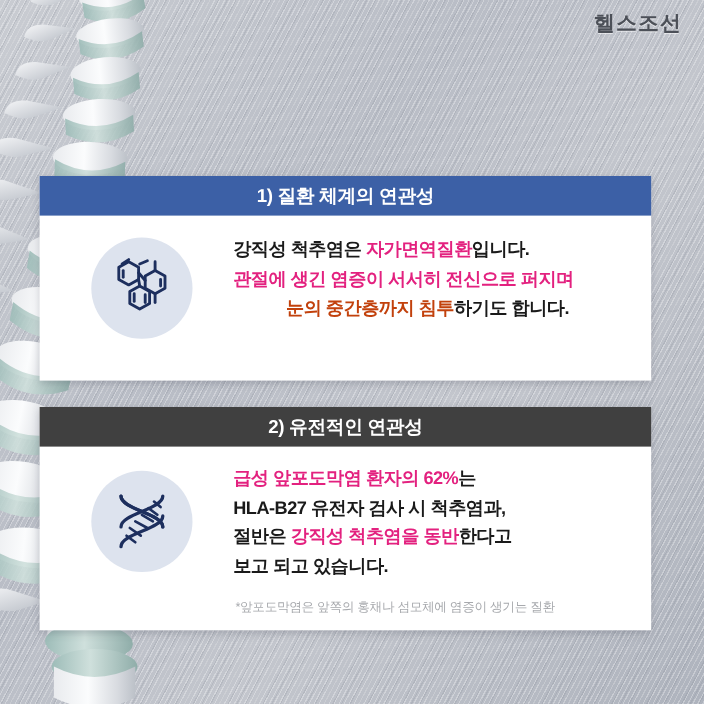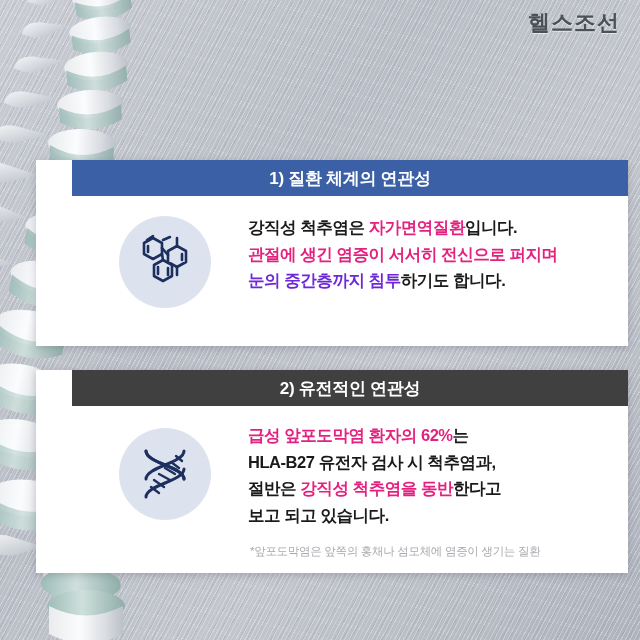--- a/index.html
+++ b/index.html
@@ -44,21 +44,21 @@
     width: 220px;
     height: 668px;
     pointer-events: none;
   }
 
   
   .logo {
     position: absolute;
     right: 20px;
     top: 8px;
-    font-size: 22px;
+    font-size: 19px;
     font-weight: bold;
     letter-spacing: 1px;
     color: #4c5058;
     text-shadow: 0 1px 0 rgba(255,255,255,0.55);
   }
 
   
   .title {
     position: absolute;
     left: 152px;
@@ -72,21 +72,20 @@
   }
   .title .tline { display: block; }
 
   
   .card {
     position: absolute;
     left: 36px;
     width: 556px;
     background: #ffffff;
     box-shadow: 0 2px 7px rgba(60,66,80,0.26);
-    padding-left: 36px;
   }
   #card-1 { top: 160px; height: 186px; }
   #card-2 { top: 370px; height: 203px; }
 
   .card-header {
     height: 36px;
     background: #3c60a6;
     display: flex;
     align-items: center;
     justify-content: center;
@@ -266,21 +265,21 @@
             <line x1="16" y1="17" x2="16" y2="23"></line>
             <line x1="26" y1="38" x2="26" y2="45"></line>
             <line x1="36" y1="39" x2="36" y2="46"></line>
             <line x1="50" y1="25" x2="50" y2="31"></line>
           </g>
         </svg>
       </div>
       <div class="body-text">
           <span class="line"><span>강직성 척추염은 </span><span class="hl" style="color: rgb(227, 33, 127);">자가면역질환</span><span>입니다.</span></span>
           <span class="line"><span class="hl" style="color: rgb(227, 33, 127);">관절에 생긴 염증이 서서히 전신으로 퍼지며</span></span>
-          <span class="line"><span class="hl" style="color: #6d28d9;">눈의 중간층까지 침투</span><span>하기도 합니다.</span></span>
+          <span class="line"><span class="hl" style="color: #c2410c; margin-left: 48px;">눈의 중간층까지 침투</span><span>하기도 합니다.</span></span>
         </div>
     </div>
   </div>
 
   <div class="card" id="card-2">
     <div class="card-header" style="background: #404040;">
       <span class="card-header-text">2) 유전적인 연관성</span>
     </div>
     <div class="card-body">
       <div class="icon-circle" style="background: rgb(221, 227, 238);">

